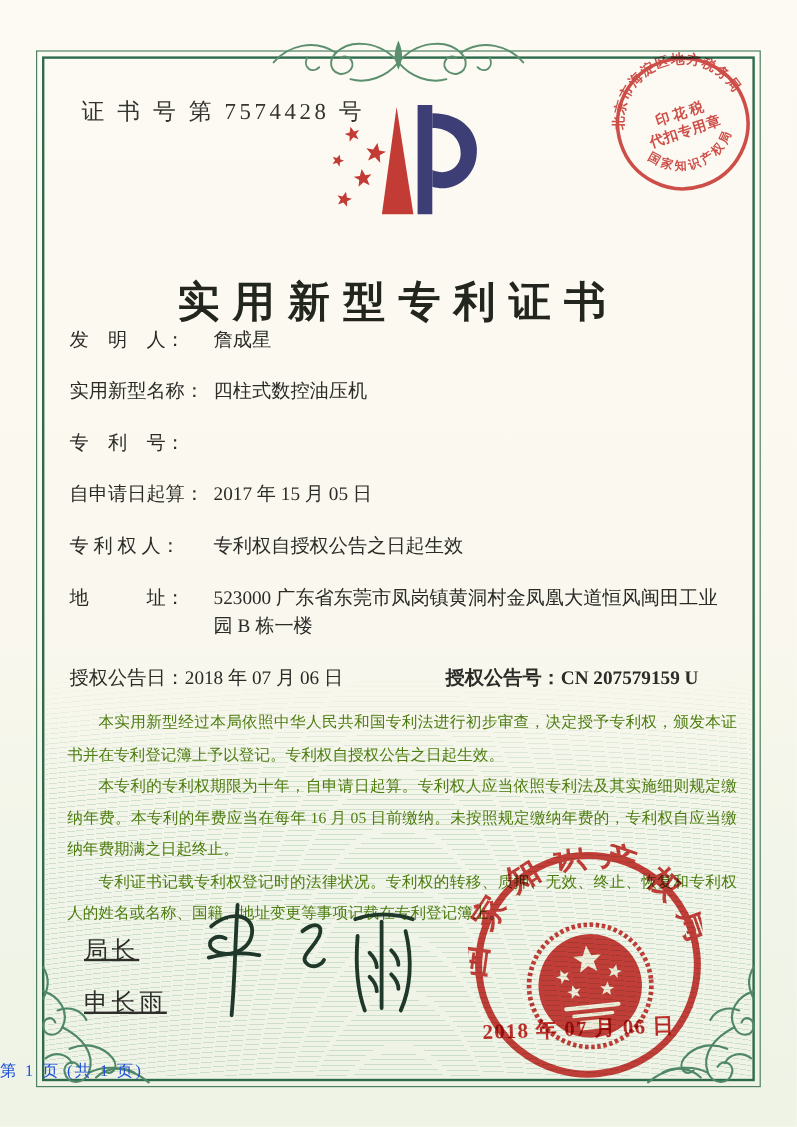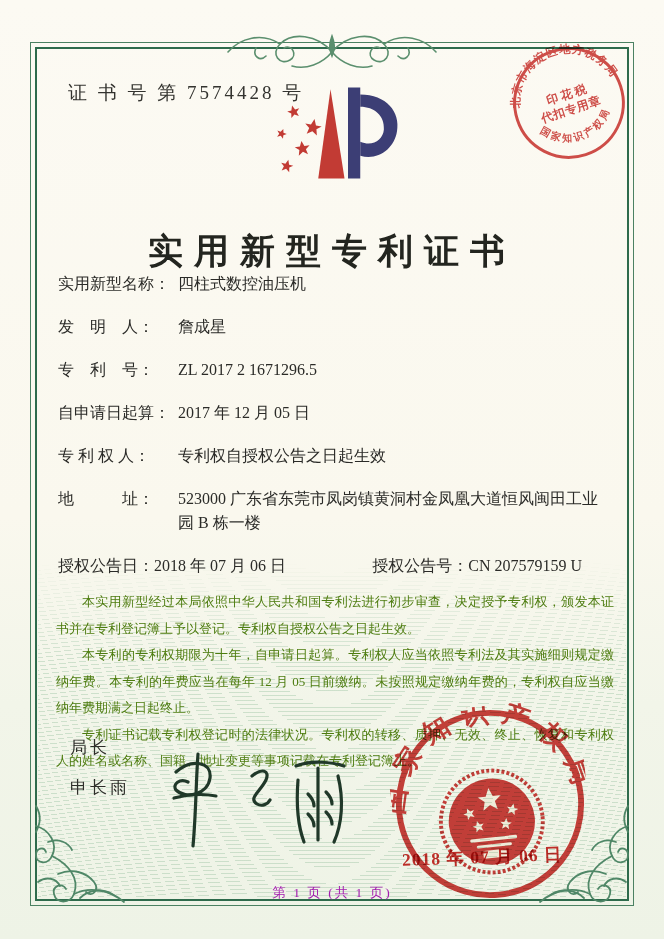--- a/index.html
+++ b/index.html
@@ -29,38 +29,38 @@
 
   .title{position:absolute;left:0;right:0;top:188px;text-align:center;
     font-size:35px;font-weight:700;letter-spacing:11px;color:#23251f;margin-top:40px;}
 
   .fields{position:absolute;left:58px;top:272px;width:552px;font-size:16px;}
   .frow{display:flex;line-height:24px;margin-bottom:19px;}
   .flabel{flex:0 0 120px;white-space:nowrap;}
   .fvalue{flex:1;}
   .grant-row{display:flex;justify-content:space-between;line-height:24px;margin-top:0;}
   .grant-left,.grant-right{white-space:nowrap;}
-  .grant-right{margin-right:28px;}
+  .grant-right{margin-right:28px;font-weight:bold;}
 
   .paras{position:absolute;left:56px;right:50px;top:560px;font-size:13px;line-height:26.5px;
     text-align:justify;color:#4d7c0f;margin-top:29px;}
   .paras p{margin:0;text-indent:2em;}
 
-  .signer{position:absolute;left:70px;top:736px;font-size:17px;letter-spacing:3px;color:#2e2e2a;}
+  .signer{position:absolute;left:70px;top:778px;font-size:20px;letter-spacing:3px;color:#2e2e2a;text-decoration:underline;}
   .signer div{margin-bottom:17px;}
   .signature{position:absolute;left:160px;top:742px;width:200px;height:115px;}
 
   .tax-stamp{position:absolute;left:510px;top:44px;width:118px;height:118px;transform:rotate(-18deg);
     opacity:.85;mix-blend-mode:multiply;}
   .cnipa-seal{position:absolute;left:392px;top:706px;width:196px;height:196px;transform:rotate(-6deg);
     opacity:.92;mix-blend-mode:multiply;}
   .seal-date{position:absolute;left:402px;top:845px;font-size:17.5px;color:#c9302c;letter-spacing:1px;
     transform:rotate(-2deg);font-weight:600;white-space:nowrap;mix-blend-mode:multiply;}
 
-  .footer{position:absolute;left:0;right:0;top:884px;text-align:center;font-size:13.5px;letter-spacing:2px;color:#a21caf;}
+  .footer{position:absolute;left:0;right:0;top:884px;text-align:left;font-size:13.5px;letter-spacing:2px;color:#1d4ed8;}
 
   .ornament-top{position:absolute;left:222px;top:22px;width:220px;height:58px;}
   .ornament-bl{position:absolute;left:28px;bottom:28px;width:110px;height:125px;}
   .ornament-br{position:absolute;right:28px;bottom:28px;width:110px;height:125px;transform:scaleX(-1);}
 </style>
 </head>
 <body>
 
 <div class="paper-tint"></div>
 <div class="waves"></div>
@@ -122,34 +122,33 @@
     <g fill="#3c3e75">
       <polygon points="96,2 110,2 110,106 96,106"></polygon>
       <path d="M110,10 C140,10 156,30 152,52 C149,72 130,86 110,80 L110,64 C124,70 136,62 137,50 C138,34 126,24 110,24 Z"></path>
     </g>
   </svg>
 
   <div class="title">实用新型专利证书</div>
 
   <div class="fields">
     <div class="frow">
+      <span class="flabel">发　明　人：</span>
+      <span class="fvalue">詹成星</span>
+    </div>
+    <div class="frow">
       <span class="flabel">实用新型名称：</span>
       <span class="fvalue">四柱式数控油压机</span>
     </div>
     <div class="frow">
-      <span class="flabel">发　明　人：</span>
-      <span class="fvalue">詹成星</span>
-    </div>
-    <div class="frow">
       <span class="flabel">专　利　号：</span>
-      <span class="fvalue">ZL 2017 2 1671296.5</span>
     </div>
     <div class="frow">
       <span class="flabel">自申请日起算：</span>
-      <span class="fvalue">2017 年 12 月 05 日</span>
+      <span class="fvalue">2017 年 15 月 05 日</span>
     </div>
     <div class="frow">
       <span class="flabel">专 利 权 人：</span>
       <span class="fvalue">专利权自授权公告之日起生效</span>
     </div>
     <div class="frow">
       <span class="flabel">地　　　址：</span>
       <span class="fvalue" style="max-width:432px">523000 广东省东莞市凤岗镇黄洞村金凤凰大道恒风闽田工业园 B 栋一楼</span>
     </div>
     <div class="grant-row">
@@ -157,21 +156,21 @@
         <span>授权公告日：</span><span>2018 年 07 月 06 日</span>
       </span>
       <span class="grant-right">
         <span>授权公告号：</span><span>CN 207579159 U</span>
       </span>
     </div>
   </div>
 
   <div class="paras">
     <p>本实用新型经过本局依照中华人民共和国专利法进行初步审查，决定授予专利权，颁发本证书并在专利登记簿上予以登记。专利权自授权公告之日起生效。</p>
-    <p>本专利的专利权期限为十年，自申请日起算。专利权人应当依照专利法及其实施细则规定缴纳年费。本专利的年费应当在每年 12 月 05 日前缴纳。未按照规定缴纳年费的，专利权自应当缴纳年费期满之日起终止。</p>
+    <p>本专利的专利权期限为十年，自申请日起算。专利权人应当依照专利法及其实施细则规定缴纳年费。本专利的年费应当在每年 16 月 05 日前缴纳。未按照规定缴纳年费的，专利权自应当缴纳年费期满之日起终止。</p>
     <p>专利证书记载专利权登记时的法律状况。专利权的转移、质押、无效、终止、恢复和专利权人的姓名或名称、国籍、地址变更等事项记载在专利登记簿上。</p>
   </div>
 
   <div class="signer">
     <div>局长</div>
     <div>申长雨</div>
   </div>
 
   <svg class="signature" viewBox="0 0 200 115">
     <g fill="none" stroke="#203829" stroke-width="3.2" stroke-linecap="round" stroke-linejoin="round">

